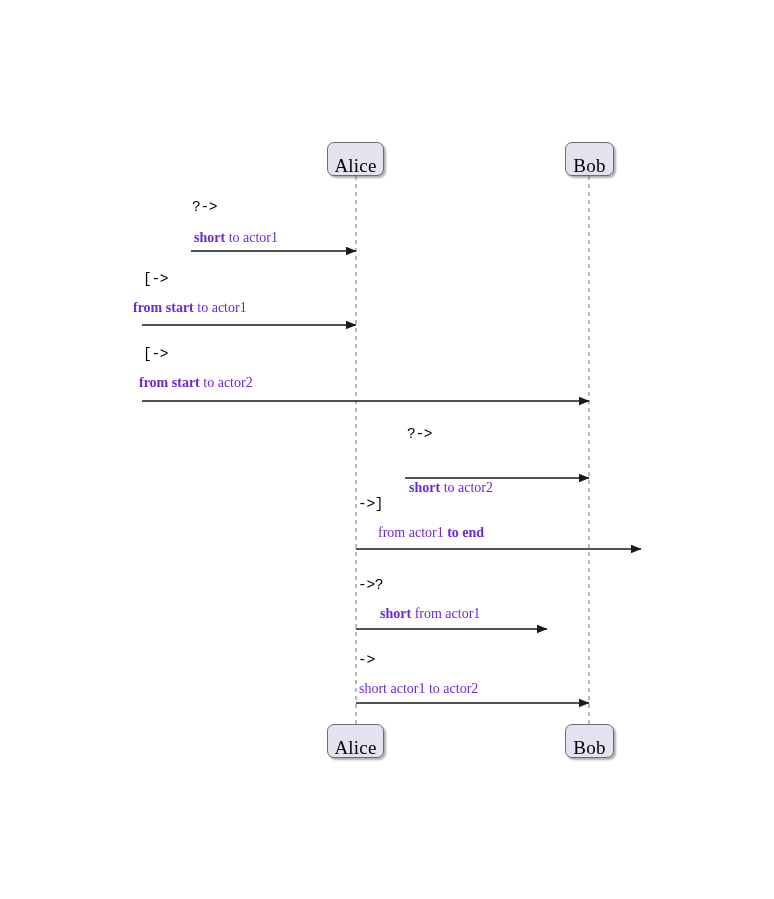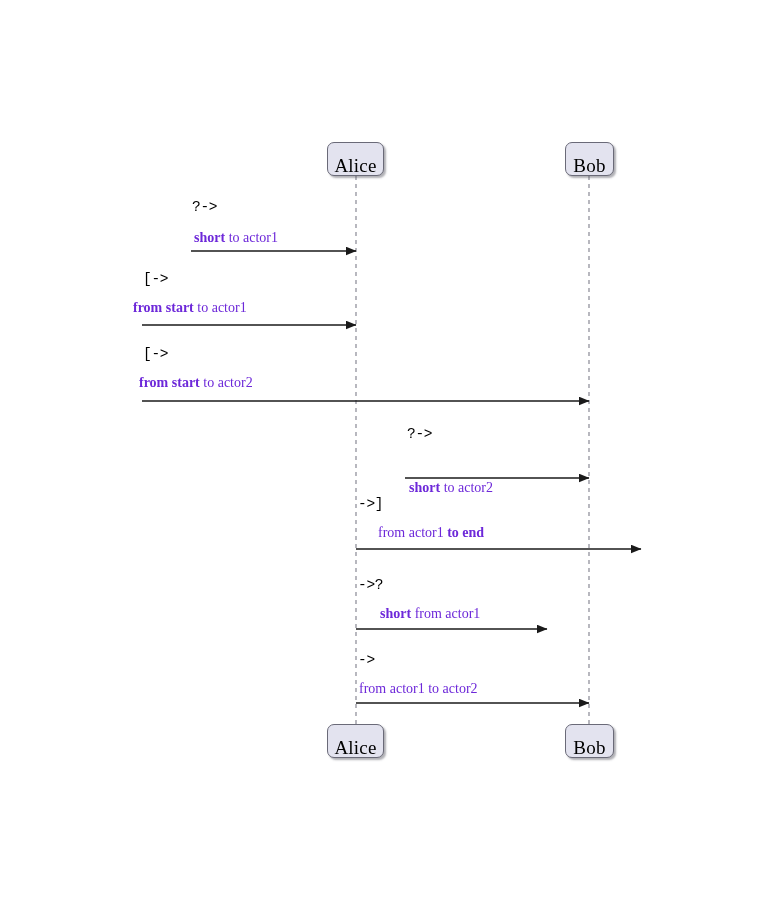--- a/index.html
+++ b/index.html
@@ -114,16 +114,16 @@
       <div class="msg-label" style="left: 133px; top: 300px;"><span class="b">from start</span><span> to actor1</span></div>
       <div class="msg-arrowtag" style="left: 143px; top: 347px;">[-&gt;</div>
       <div class="msg-label" style="left: 139px; top: 375px;"><span class="b">from start</span><span> to actor2</span></div>
       <div class="msg-arrowtag" style="left: 407px; top: 427px;">?-&gt;</div>
       <div class="msg-label" style="left: 409px; top: 480px;"><span class="b">short</span><span> to actor2</span></div>
       <div class="msg-arrowtag" style="left: 358px; top: 497px;">-&gt;]</div>
       <div class="msg-label" style="left: 359px; top: 525px; margin-left: 19px;"><span>from actor1 </span><span class="b">to end</span></div>
       <div class="msg-arrowtag" style="left: 358px; top: 578px;">-&gt;?</div>
       <div class="msg-label" style="left: 380px; top: 606px;"><span class="b">short</span><span> from actor1</span></div>
       <div class="msg-arrowtag" style="left: 358px; top: 653px;">-&gt;</div>
-      <div class="msg-label" style="left: 359px; top: 681px;"><span>from actor1 to actor2</span></div>
+      <div class="msg-label" style="left: 359px; top: 681px;"><span>short actor1 to actor2</span></div>
     </div>
 
 </div>
 
 </body></html>

